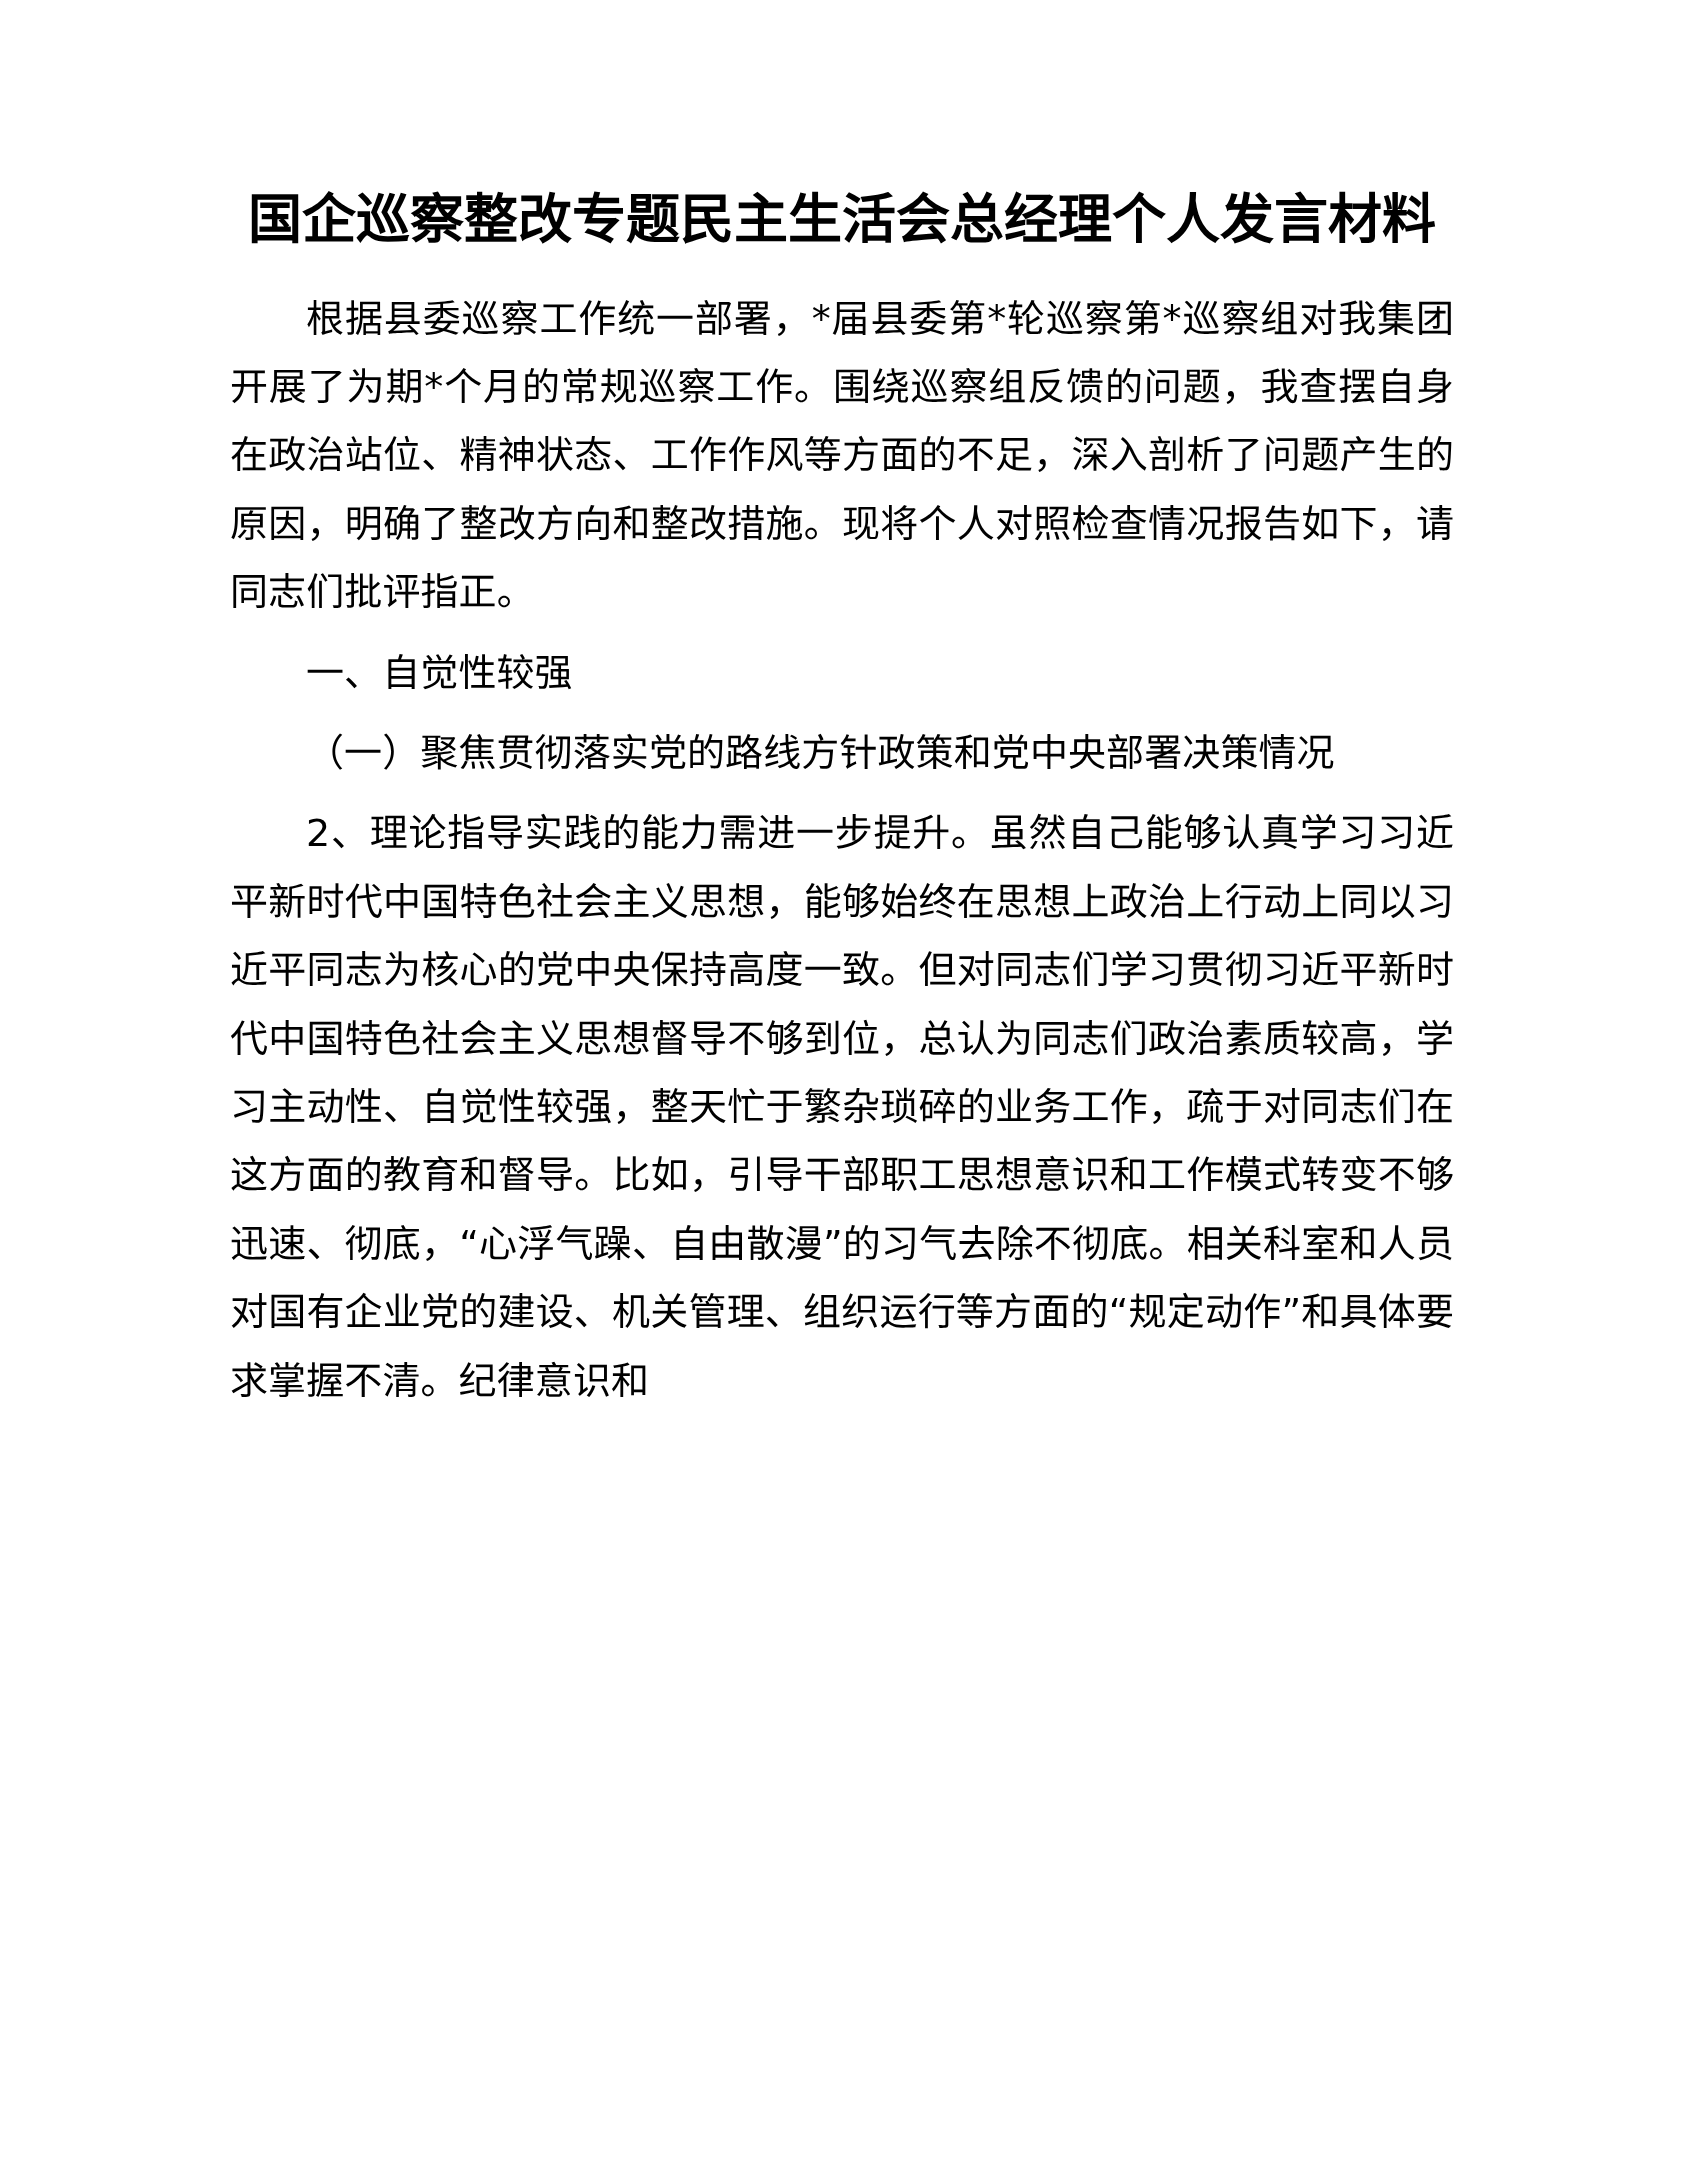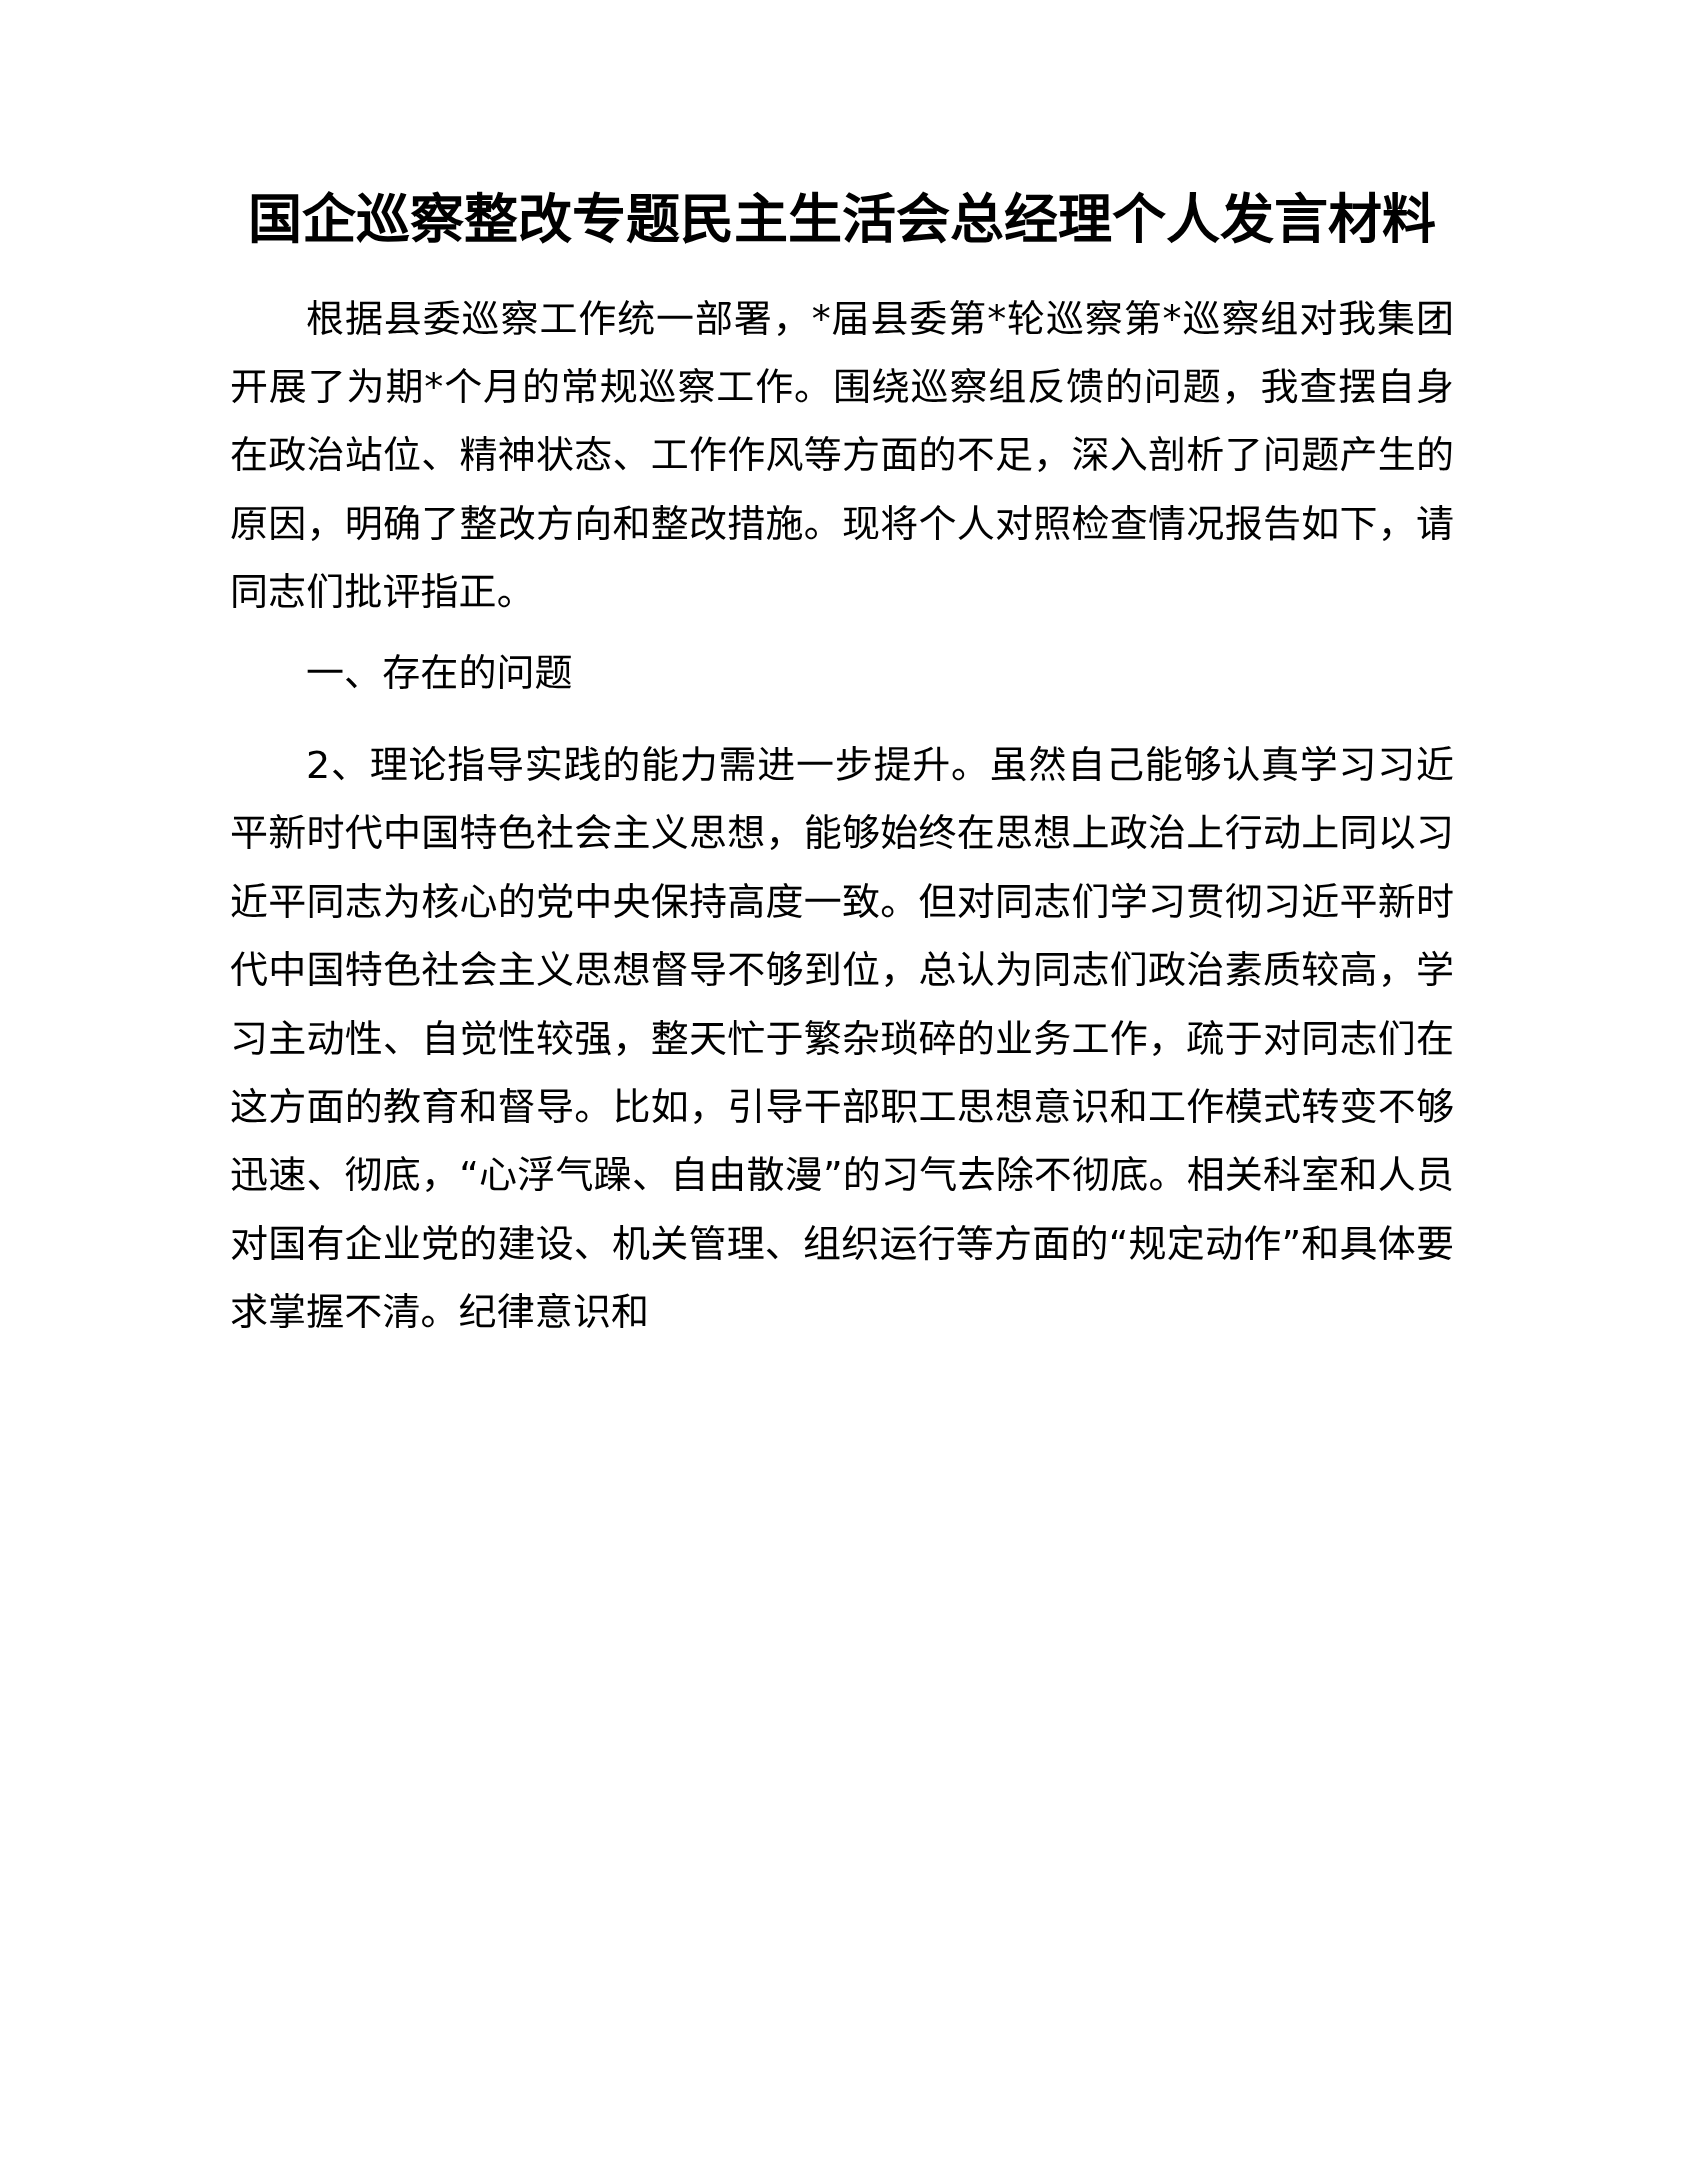--- a/index.html
+++ b/index.html
@@ -73,24 +73,25 @@
   <div class="doc-body">
 
     <h1 class="doc-title">国企巡察整改专题民主生活会总经理个人发言材料</h1>
 
     <div class="gap-title"></div>
 
     <p class="para para-indent">根据县委巡察工作统一部署，*届县委第*轮巡察第*巡察组对我集团开展了为期*个月的常规巡察工作。围绕巡察组反馈的问题，我查摆自身在政治站位、精神状态、工作作风等方面的不足，深入剖析了问题产生的原因，明确了整改方向和整改措施。现将个人对照检查情况报告如下，请同志们批评指正。</p>
 
     <div class="gap-sec"></div>
 
-    <p class="para para-indent">一、存在的问题</p>
+    <p class="para para-indent">一、自觉性较强</p>
 
     <div class="gap-sec"></div>
 
+    <p class="para para-indent">（一）聚焦贯彻落实党的路线方针政策和党中央部署决策情况</p>
 
     <div class="gap-sec"></div>
 
     <p class="para para-indent">2、理论指导实践的能力需进一步提升。虽然自己能够认真学习习近平新时代中国特色社会主义思想，能够始终在思想上政治上行动上同以习近平同志为核心的党中央保持高度一致。但对同志们学习贯彻习近平新时代中国特色社会主义思想督导不够到位，总认为同志们政治素质较高，学习主动性、自觉性较强，整天忙于繁杂琐碎的业务工作，疏于对同志们在这方面的教育和督导。比如，引导干部职工思想意识和工作模式转变不够迅速、彻底，“心浮气躁、自由散漫”的习气去除不彻底。相关科室和人员对国有企业党的建设、机关管理、组织运行等方面的“规定动作”和具体要求掌握不清。纪律意识和</p>
 
   </div>
 </div>
 
 
 </body></html>

